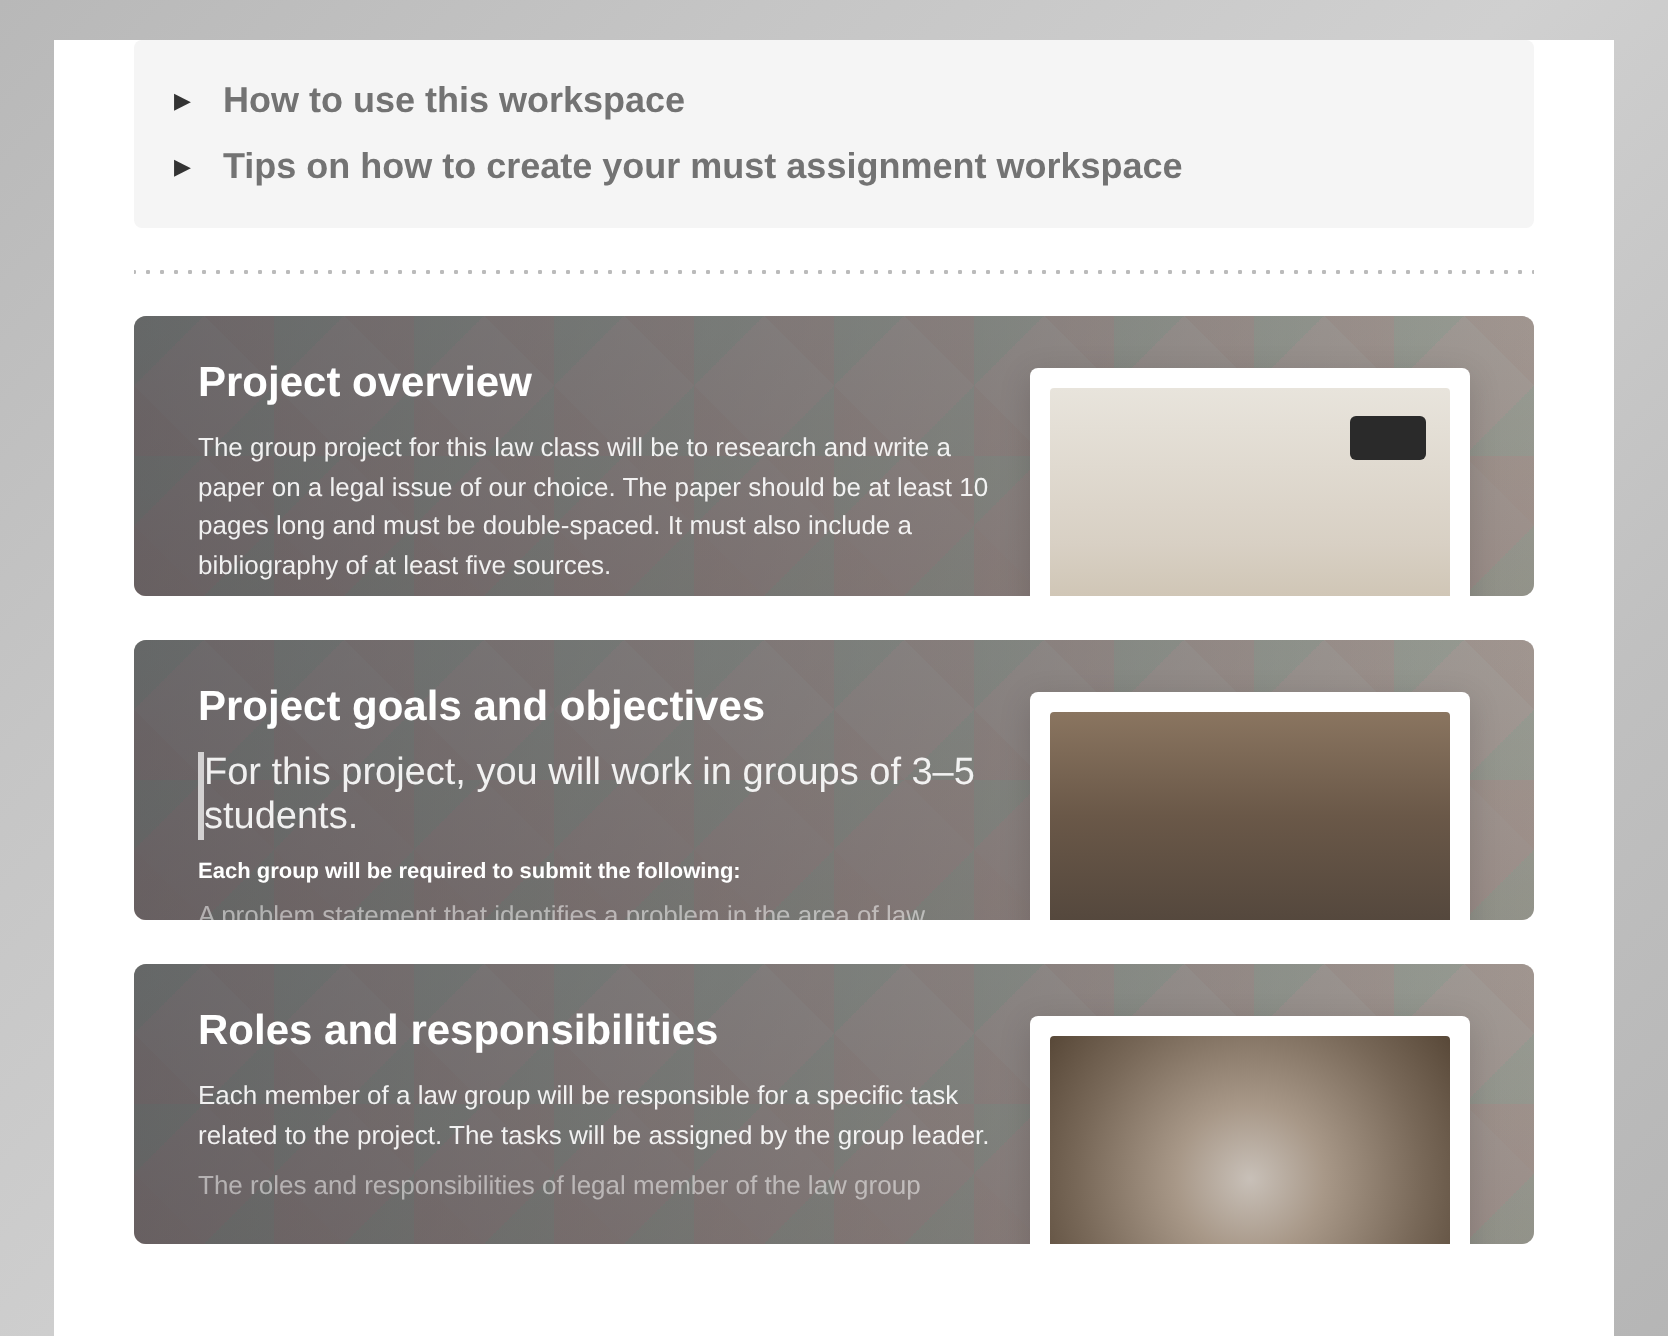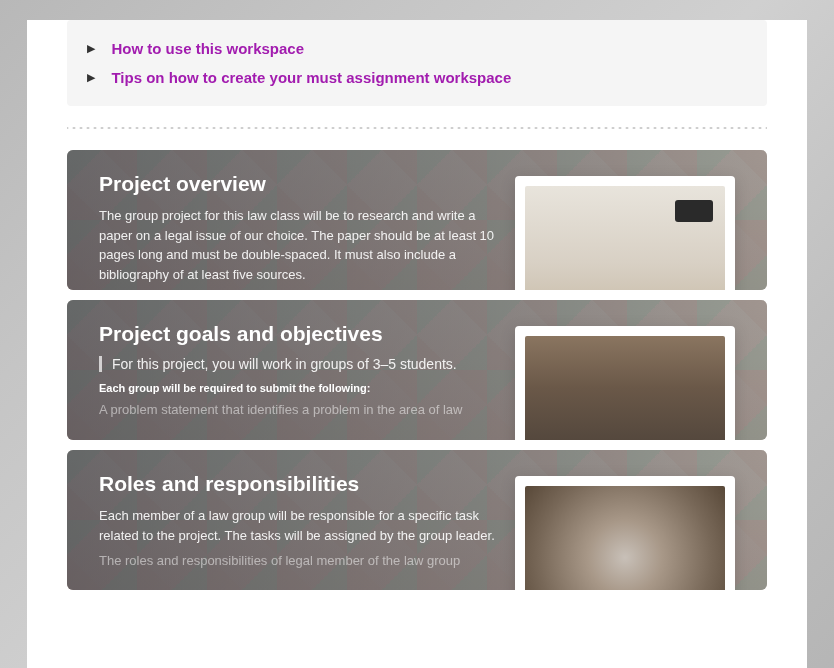--- a/index.html
+++ b/index.html
@@ -35,35 +35,35 @@
       gap: 16px;
       padding: 6px 0;
       cursor: pointer;
     }
     .accordion-item .arrow {
       font-size: 11px;
       color: #333;
     }
     .accordion-item .label {
       font-weight: 700;
-      font-size: 15px;
-      color: #a21caf;
+      font-size: 18px;
+      color: #737373;
     }
     .dotted-divider {
       margin: 20px 0;
       height: 4px;
       background-image: radial-gradient(circle, #bbb 1px, transparent 1.2px);
       background-size: 7px 4px;
       background-repeat: repeat-x;
       background-position: center;
     }
     .card {
       position: relative;
       border-radius: 6px;
-      margin-bottom: 10px;
+      margin-bottom: 22px;
       overflow: hidden;
       height: 140px;
       padding: 22px 260px 22px 32px;
       color: #fff;
     }
     .card-bg {
       position: absolute;
       inset: 0;
       z-index: 0;
     }
@@ -95,24 +95,24 @@
       line-height: 1.5;
       color: rgba(255,255,255,0.9);
     }
     .card-subhead {
       font-size: 11px;
       font-weight: 700;
       margin-top: 10px;
       color: #fff;
     }
     .card-quote {
-      font-size: 14px;
+      font-size: 19px;
       color: rgba(255,255,255,0.9);
       border-left: 3px solid rgba(255,255,255,0.7);
-      padding-left: 10px;
+      padding-left: 0;
       margin: 8px 0;
     }
     .card-fade-text {
       font-size: 13px;
       color: rgba(255,255,255,0.5);
       margin-top: 8px;
     }
     .card-thumbnail {
       position: absolute;
       right: 32px;

